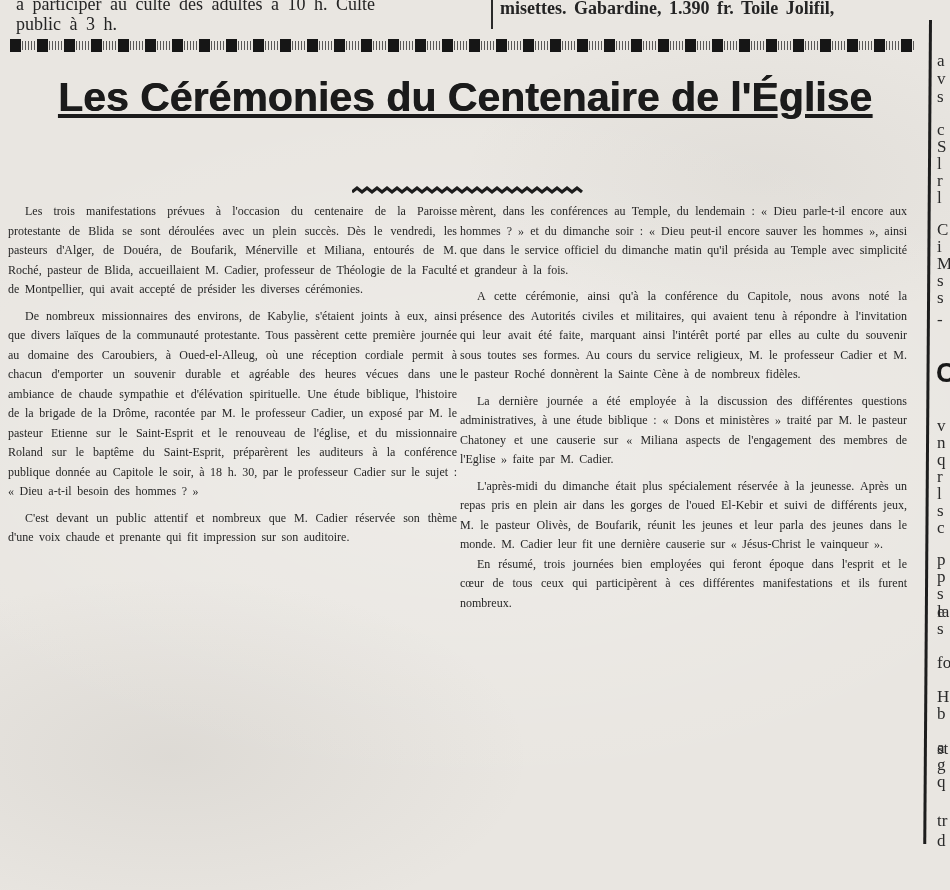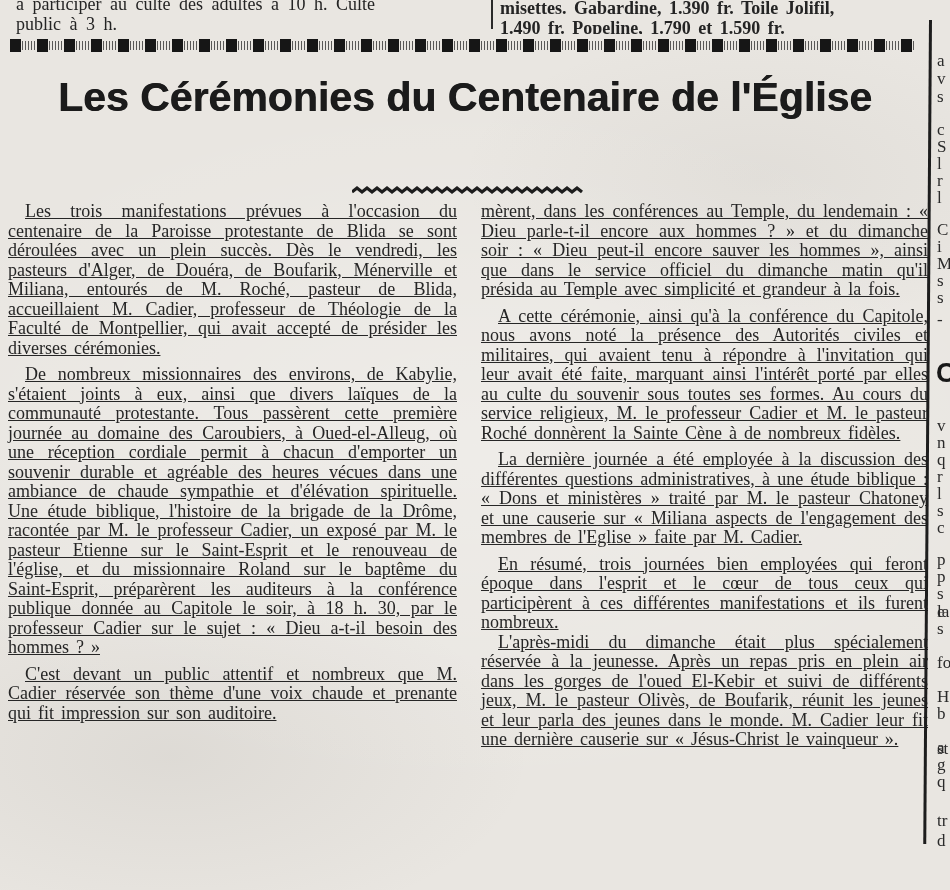--- a/index.html
+++ b/index.html
@@ -35,30 +35,30 @@
       repeating-linear-gradient(90deg,rgba(40,40,40,.75) 0 1px,transparent 1px 3px);
     background-size:auto 100%,auto 9px;
     background-position:0 0,0 2px;
     background-repeat:repeat-x;
   }
 
   
   .headline{position:absolute;left:15px;top:70px;width:900px;text-align:center;
     font-family:"Liberation Sans", sans-serif;font-weight:bold;color:#1b1b1b;}
   .headline .l1{font-size:41px;line-height:54px;letter-spacing:0px;
-    text-shadow:.6px 0 0 currentColor;}
+    text-shadow:.6px 0 0 currentColor;text-decoration:underline;}
   .headline .l2{font-size:39px;line-height:52px;text-shadow:.6px 0 0 currentColor;}
   .zigzag{position:absolute;left:352px;top:185px;}
 
   
   .col{position:absolute;top:202px;text-align:justify;
-    font-size:18px;line-height:19.5px;word-spacing:2.5px;color:#262626;text-decoration:underline;}
+    font-size:12px;line-height:19.5px;word-spacing:2.5px;color:#262626;}
   .col p{margin:0;text-indent:17px;}
   .col.left{left:8px;width:449px;}
-  .col.right{left:481px;width:447px;}
+  .col.right{left:460px;width:447px;}
   .col.right p:first-of-type{text-indent:0;}
   .col.left p:nth-of-type(2),
   .col.left p:nth-of-type(3){margin-top:7px;}
   .col.right p:nth-of-type(2),
   .col.right p:nth-of-type(3),
   .col.right p:nth-of-type(4){margin-top:7px;}
 
   
   .vrule{position:absolute;left:929px;top:20px;width:2.5px;height:824px;
     background:#1d1d1d;transform:rotate(.4deg);transform-origin:top left;}
@@ -74,21 +74,20 @@
 <div class="page">
 
   <div class="topstrip">
     <div class="topleft">
       <p>à participer au culte des adultes à 10 h. Culte</p>
       <p>public à 3 h.</p>
     </div>
     <div class="toprule"></div>
     <div class="topright">
       <p>misettes. Gabardine, 1.390 fr. Toile Jolifil,</p>
-      <p>1.490 fr. Popeline, 1.790 et 1.590 fr.</p>
     </div>
   </div>
 
   <div class="band"></div>
 
   <div class="headline">
     <div class="l1">Les Cérémonies du Centenaire de l'Église</div>
   </div>
 
   <svg class="zigzag" width="236" height="11" viewBox="0 0 236 11" aria-hidden="true">
@@ -106,23 +105,23 @@
     </div>
 
   <div class="col right">
 
       <p>mèrent, dans les conférences au Temple, du lendemain : « Dieu parle-t-il encore aux hommes ? » et du dimanche soir : « Dieu peut-il encore sauver les hommes », ainsi que dans le service officiel du dimanche matin qu'il présida au Temple avec simplicité et grandeur à la fois.</p>
 
       <p>A cette cérémonie, ainsi qu'à la conférence du Capitole, nous avons noté la présence des Autorités civiles et militaires, qui avaient tenu à répondre à l'invitation qui leur avait été faite, marquant ainsi l'intérêt porté par elles au culte du souvenir sous toutes ses formes. Au cours du service religieux, M. le professeur Cadier et M. le pasteur Roché donnèrent la Sainte Cène à de nombreux fidèles.</p>
 
       <p>La dernière journée a été employée à la discussion des différentes questions administratives, à une étude biblique : « Dons et ministères » traité par M. le pasteur Chatoney et une causerie sur « Miliana aspects de l'engagement des membres de l'Eglise » faite par M. Cadier.</p>
 
+      <p>L'après-midi du dimanche était plus spécialement réservée à la jeunesse. Après un repas pris en plein air dans les gorges de l'oued El-Kebir et suivi de différents jeux, M. le pasteur Olivès, de Boufarik, réunit les jeunes et leur parla des jeunes dans le monde. M. Cadier leur fit une dernière causerie sur « Jésus-Christ le vainqueur ».</p>
+
       <p>En résumé, trois journées bien employées qui feront époque dans l'esprit et le cœur de tous ceux qui participèrent à ces différentes manifestations et ils furent nombreux.</p>
-
-      <p>L'après-midi du dimanche était plus spécialement réservée à la jeunesse. Après un repas pris en plein air dans les gorges de l'oued El-Kebir et suivi de différents jeux, M. le pasteur Olivès, de Boufarik, réunit les jeunes et leur parla des jeunes dans le monde. M. Cadier leur fit une dernière causerie sur « Jésus-Christ le vainqueur ».</p>
     </div>
 
   <div class="vrule"></div>
 
   <div class="edge">
 
       <span style="top: 52px;">a</span>
 
       <span style="top: 70px;">v</span>
 

